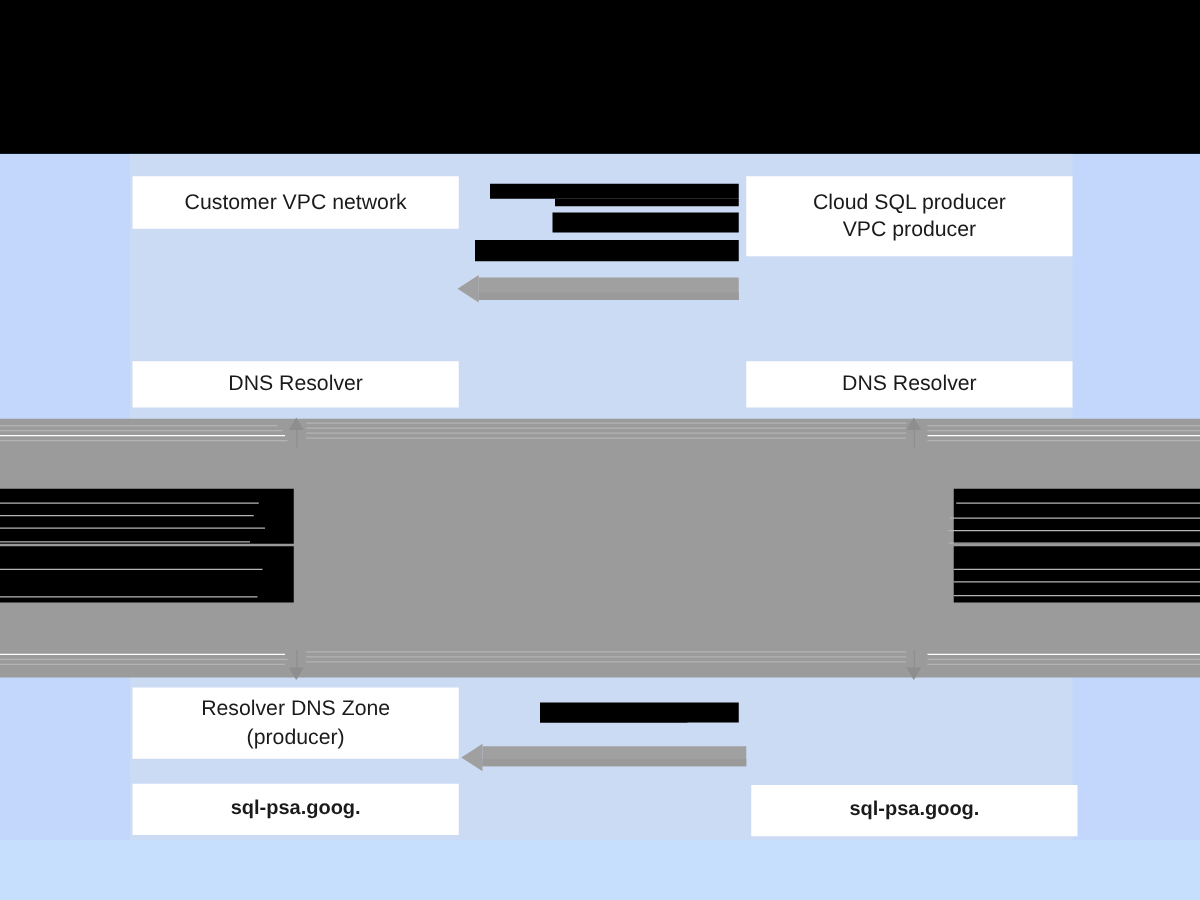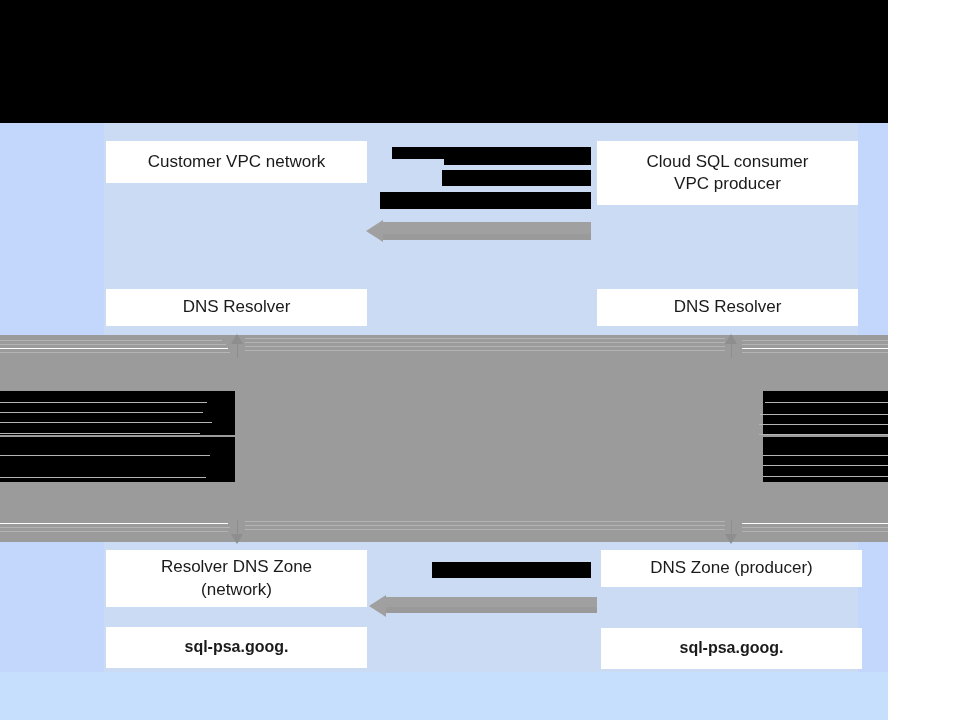--- a/index.html
+++ b/index.html
@@ -5,21 +5,21 @@
   html, body {
     margin: 0;
     padding: 0;
     background: #ffffff;
   }
   body {
     font-family: "Liberation Sans", sans-serif;
   }
   #canvas {
     position: relative;
-    width: 888px;
+    width: 960px;
     height: 720px;
     overflow: hidden;
     background: #0c4a6e;
   }
   
   .band {
     position: absolute;
     left: 0;
     width: 960px;
   }
@@ -174,21 +174,21 @@
   <div class="vline" style="left:731px; top:520px; height:14px;"></div>
   <div class="tri-down" style="left:725px; top:534px;"></div>
 
   <div class="band redact" id="redacted-top" style="top:0; height:123px;"></div>
 
   <div class="box" style="left:106px; top:141px; width:261px; height:42px;">
     <span>Customer VPC network</span>
   </div>
 
   <div class="box" style="left:597px; top:141px; width:261px; height:64px; flex-direction:column;">
-    <span>Cloud SQL consumer</span>
+    <span>Cloud SQL producer</span>
     <span>VPC producer</span>
   </div>
 
   <div class="redact" style="left:392px; top:147px; width:199px; height:12px;"></div>
   <div class="redact" style="left:444px; top:159px; width:147px; height:6px;"></div>
   <div class="redact" style="left:442px; top:170px; width:149px; height:16px;"></div>
   <div class="redact" style="left:380px; top:192px; width:211px; height:17px;"></div>
 
   <div class="tri-left" style="left:366px; top:220px;"></div>
   <div class="hbar" style="left:383px; top:222px; width:208px; height:18px;"></div>
@@ -217,26 +217,23 @@
   <div class="grayline" style="left:765px; top:402px; width:195px;"></div>
   <div class="grayline" style="left:760px; top:414px; width:200px;"></div>
   <div class="grayline" style="left:759px; top:424px; width:201px;"></div>
   <div class="grayline" style="left:759px; top:434px; width:201px;"></div>
   <div class="grayline" style="left:763px; top:455px; width:197px;"></div>
   <div class="grayline" style="left:763px; top:465px; width:197px;"></div>
   <div class="grayline" style="left:763px; top:476px; width:197px;"></div>
 
   <div class="box" style="left:106px; top:550px; width:261px; height:57px; flex-direction:column;">
     <span>Resolver DNS Zone</span>
-    <span>(network)</span>
-  </div>
-
-  <div class="box" style="left:601px; top:550px; width:261px; height:37px;">
-    <span>DNS Zone (producer)</span>
-  </div>
+    <span>(producer)</span>
+  </div>
+
 
   <div class="redact" style="left:432px; top:562px; width:159px; height:16px;"></div>
   <div class="redact" style="left:432px; top:570px; width:118px; height:8px;"></div>
 
   <div class="tri-left" style="left:369px; top:595px;"></div>
   <div class="hbar" style="left:386px; top:597px; width:211px; height:16px;"></div>
   <div class="hbar shade" style="left:386px; top:607px; width:211px; height:6px;"></div>
 
   <div class="box bold" style="left:106px; top:627px; width:261px; height:41px;">
     <span>sql-psa.goog.</span>

